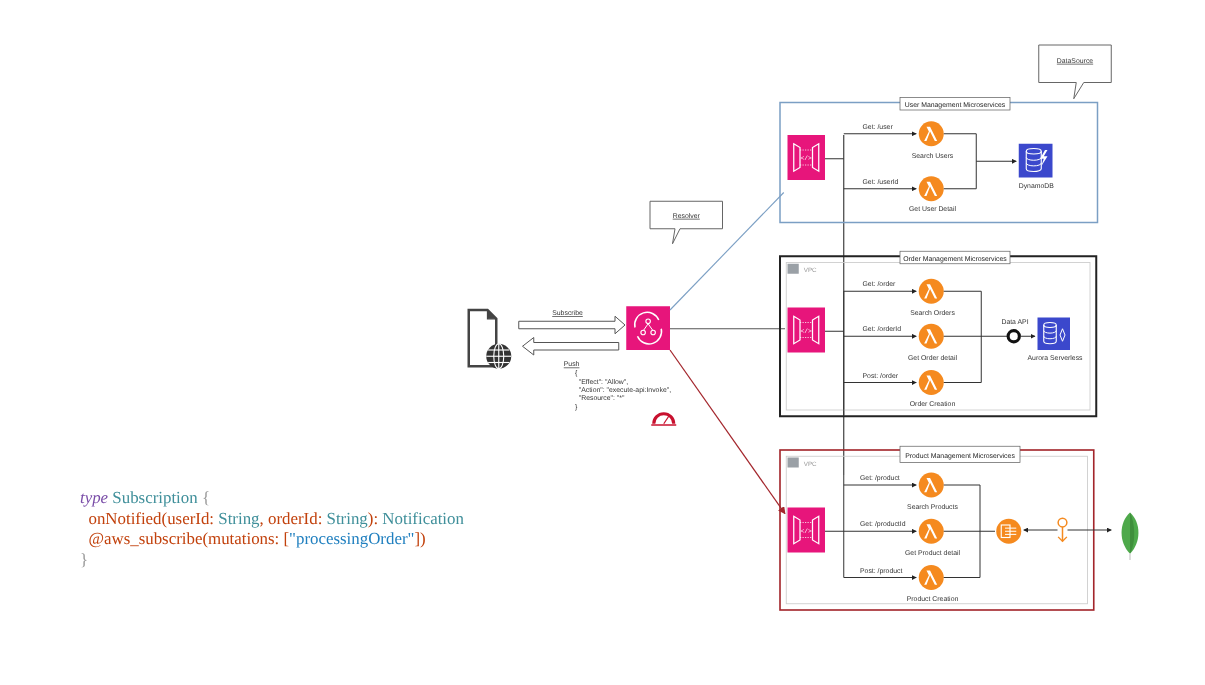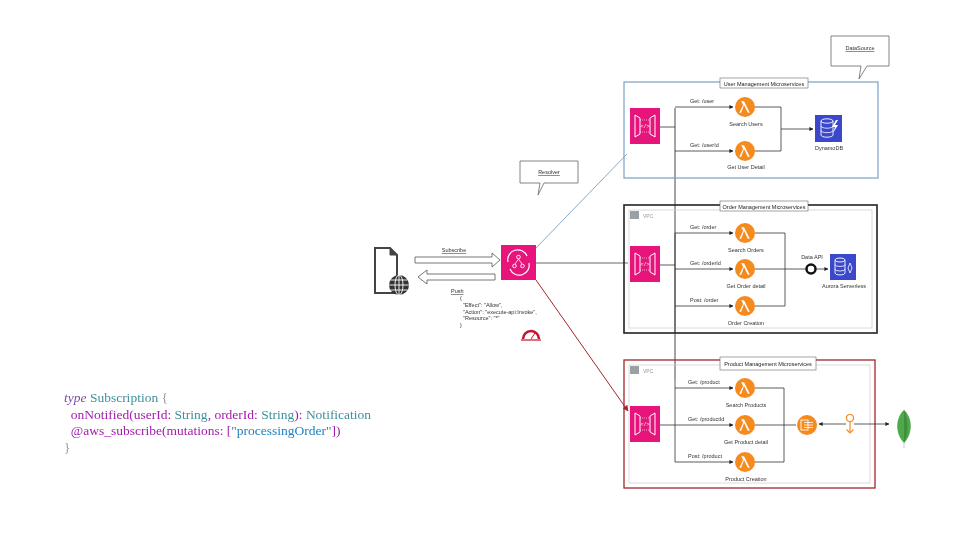--- a/index.html
+++ b/index.html
@@ -5,21 +5,21 @@
   html,body{margin:0;padding:0;background:#ffffff;}
   body{width:964px;height:548px;position:relative;overflow:hidden;font-family:"Liberation Sans",sans-serif;}
   #diagram{position:absolute;left:0;top:0;width:964px;height:548px;}
   .lbl{font-family:"Liberation Sans",sans-serif;font-size:5.5px;fill:#333;}
   .title-lbl{font-family:"Liberation Sans",sans-serif;font-size:5.5px;fill:#222;}
   .vpc-lbl{font-family:"Liberation Sans",sans-serif;font-size:5px;fill:#999;}
   .code{position:absolute;left:20px;top:390px;font-family:Liberation Serif, serif;font-size:13.5px;line-height:16.5px;white-space:pre;color:#6e6e8e;margin-left:44px;}
   .kw{color:#7a4da8;font-style:italic;}
   .ty{color:#3f8f9a;}
   .str{color:#1f7fbf;}
-  .plain{color:#a21caf;}
+  .plain{color:#c2410c;}
   .brace{color:#999;}
 </style>
 </head>
 <body>
 
 <svg id="diagram" viewBox="0 0 964 548" xmlns="http://www.w3.org/2000/svg">
   <defs>
     <marker id="arr" viewBox="0 0 10 10" refX="9" refY="5" markerWidth="5" markerHeight="5" orient="auto">
       <path d="M0,0 L10,5 L0,10 z" fill="#222"></path>
     </marker>

